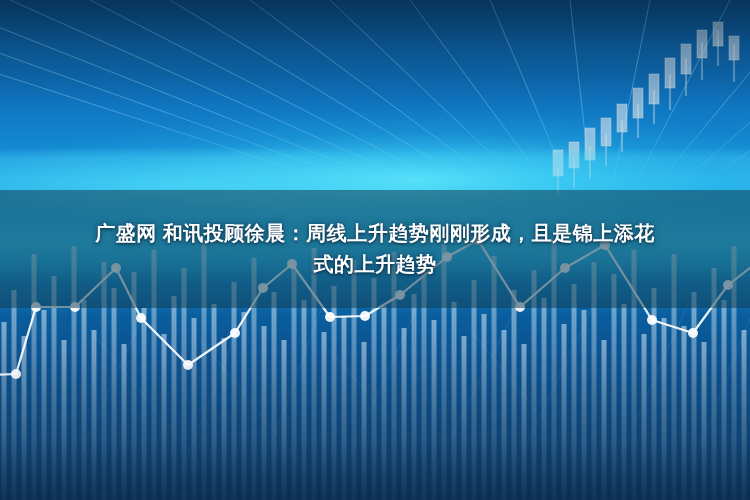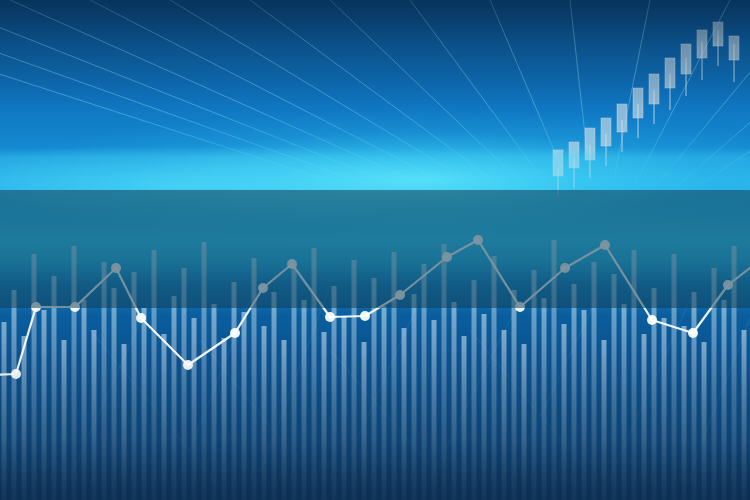--- a/index.html
+++ b/index.html
@@ -361,15 +361,17 @@
         <circle cx="693" cy="333" r="5" fill="#ffffff" fill-opacity="0.93"></circle>
         <circle cx="728" cy="285" r="5" fill="#ffffff" fill-opacity="0.93"></circle>
       </g>
   </svg>
 
   <div class="layer" id="bg-topshade"></div>
   <div class="layer" id="bg-botshade"></div>
 
   <div id="title-band"></div>
   <div id="headline">
+    <div class="headline-line">广盛网 和讯投顾徐晨：周线上升趋势刚刚形成，且是锦上添花</div>
+    <div class="headline-line">式的上升趋势</div>
   </div>
 
 </div>
 
 </body></html>

